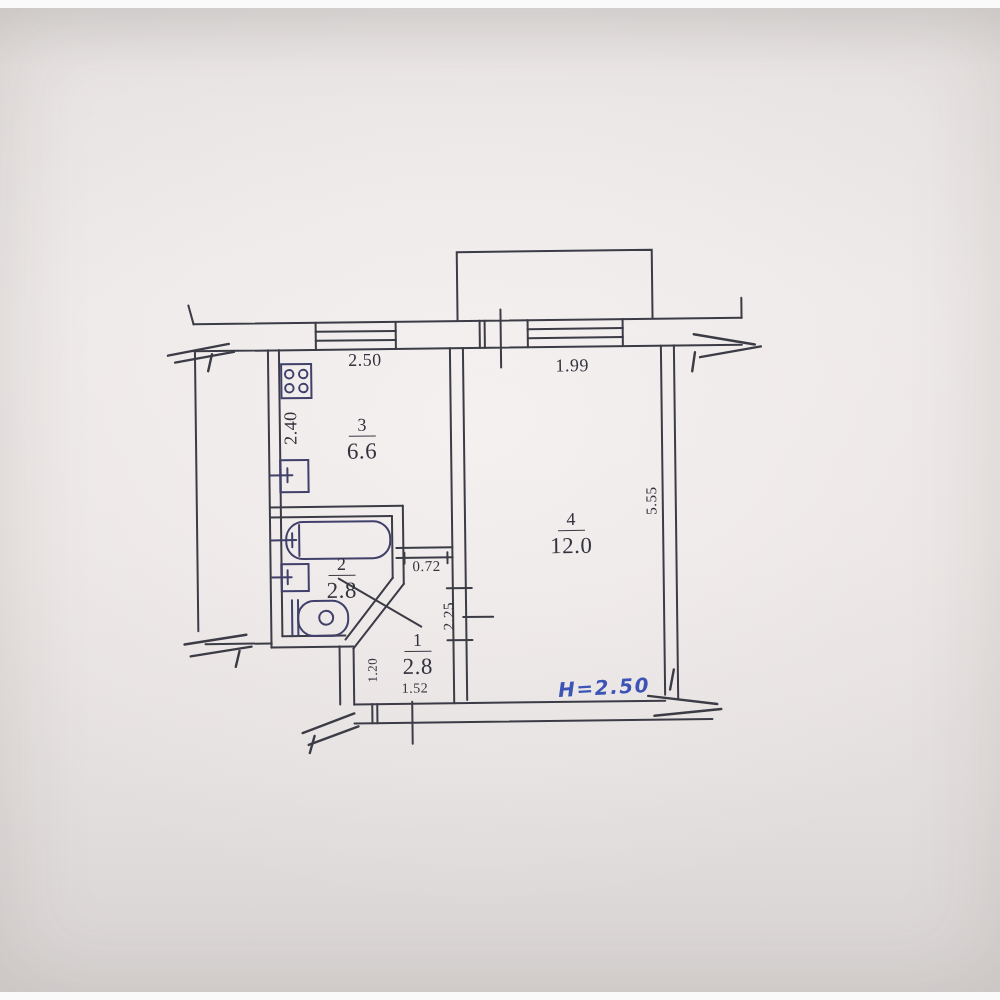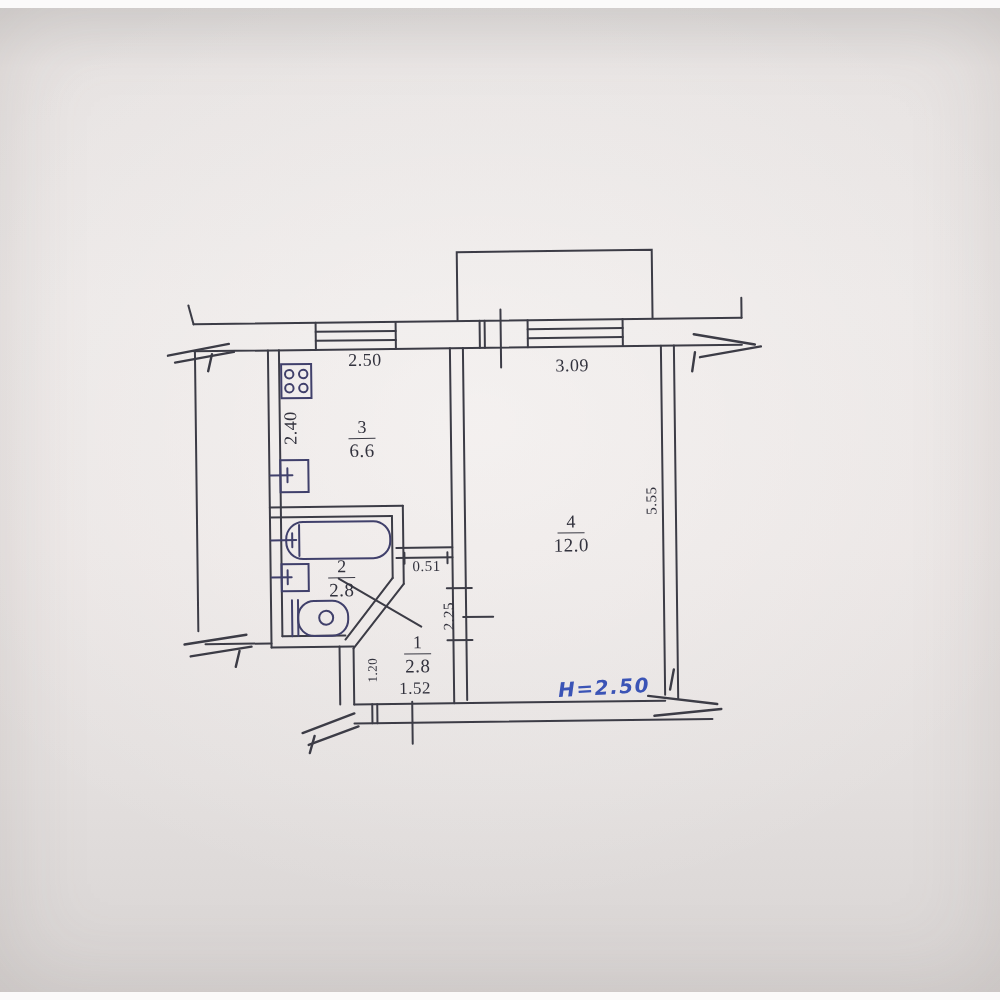--- a/index.html
+++ b/index.html
@@ -13,21 +13,21 @@
   .tilt{position:absolute;left:0;top:0;width:1000px;height:1000px;transform:rotate(-0.7deg);transform-origin:470px 520px;}
   svg{position:absolute;left:0;top:0;}
   .lbl{position:absolute;font-family:"Liberation Serif",serif;color:#33333e;white-space:nowrap;
        transform:translate(-50%,-50%);font-size:18px;letter-spacing:.5px;}
   .lbl.v{transform:translate(-50%,-50%) rotate(-90deg);}
   .lbl.small{font-size:15px;}
   .lbl.tiny{font-size:13px;}
   .frac{position:absolute;display:flex;flex-direction:column;align-items:center;
         transform:translate(-50%,-50%);font-family:"Liberation Serif",serif;color:#33333e;}
   .frac .num{font-size:18px;line-height:1.05;padding:0 9px 1px;border-bottom:1.6px solid #3a3a44;}
-  .frac .area{font-size:19px;line-height:1.2;padding-top:1px;letter-spacing:.5px;}
+  .frac .area{font-size:23px;line-height:1.2;padding-top:1px;letter-spacing:.5px;}
   .hand{position:absolute;font-family:"DejaVu Sans",sans-serif;font-style:italic;font-weight:600;
         color:#3b54b6;font-size:20px;letter-spacing:1.5px;white-space:nowrap;
         transform:translate(-50%,-50%) rotate(-2.5deg);}
 </style>
 </head>
 <body>
 
 <div class="photo"></div>
 
 <div class="tilt">
@@ -168,27 +168,27 @@
       <g>
         <path d="M291 598 V634"></path>
           <path d="M297 598 V634"></path>
         <rect x="297" y="599" width="50" height="35" rx="16"></rect>
         <circle cx="325" cy="616" r="7"></circle>
       </g>
     </g>
   </svg>
 
   <div class="lbl" style="left:367px;top:359px">2.50</div>
-  <div class="lbl" style="left:574px;top:367px">3.09</div>
+  <div class="lbl" style="left:574px;top:367px">1.99</div>
   <div class="lbl v" style="left:292px;top:426px">2.40</div>
   <div class="lbl v small" style="left:652px;top:503px">5.55</div>
-  <div class="lbl small" style="left:426px;top:566px">0.51</div>
+  <div class="lbl small" style="left:426px;top:566px">0.72</div>
   <div class="lbl v small" style="left:448px;top:616px">2.25</div>
   <div class="lbl v tiny" style="left:371px;top:669px">1.20</div>
-  <div class="lbl" style="left:413px;top:688px;font-size:17px">1.52</div>
+  <div class="lbl" style="left:413px;top:688px;font-size:14px">1.52</div>
 
   <div class="frac" style="left:363px;top:439px">
     <span class="num">3</span>
     <span class="area">6.6</span>
   </div>
   <div class="frac" style="left:341px;top:578px">
     <span class="num">2</span>
     <span class="area">2.8</span>
   </div>
   <div class="frac" style="left:571px;top:536px">

